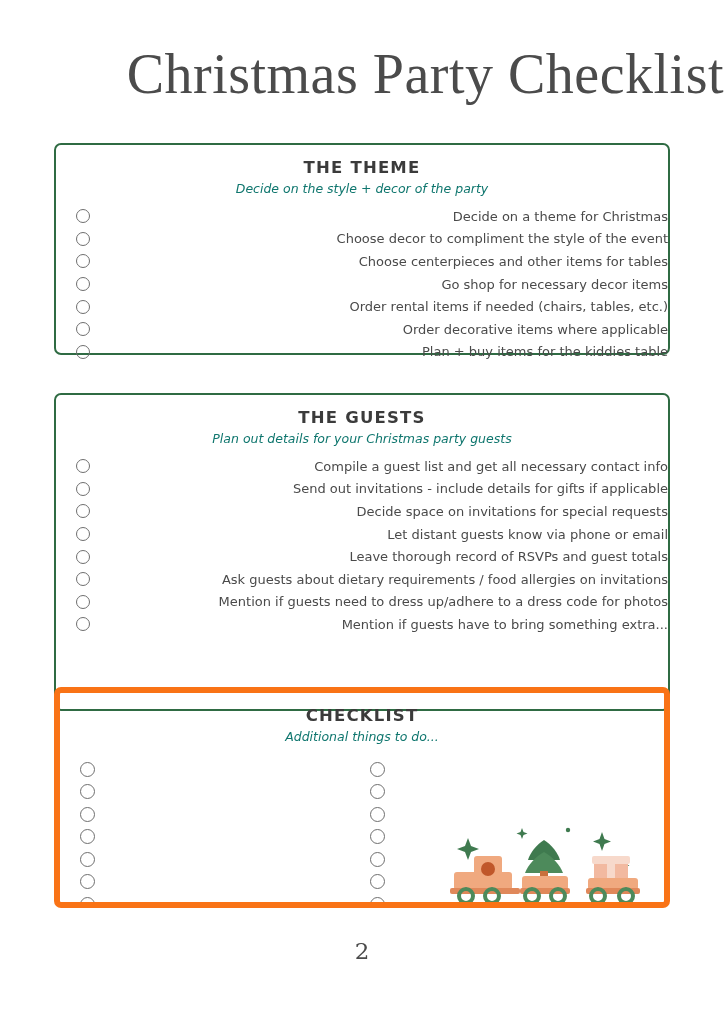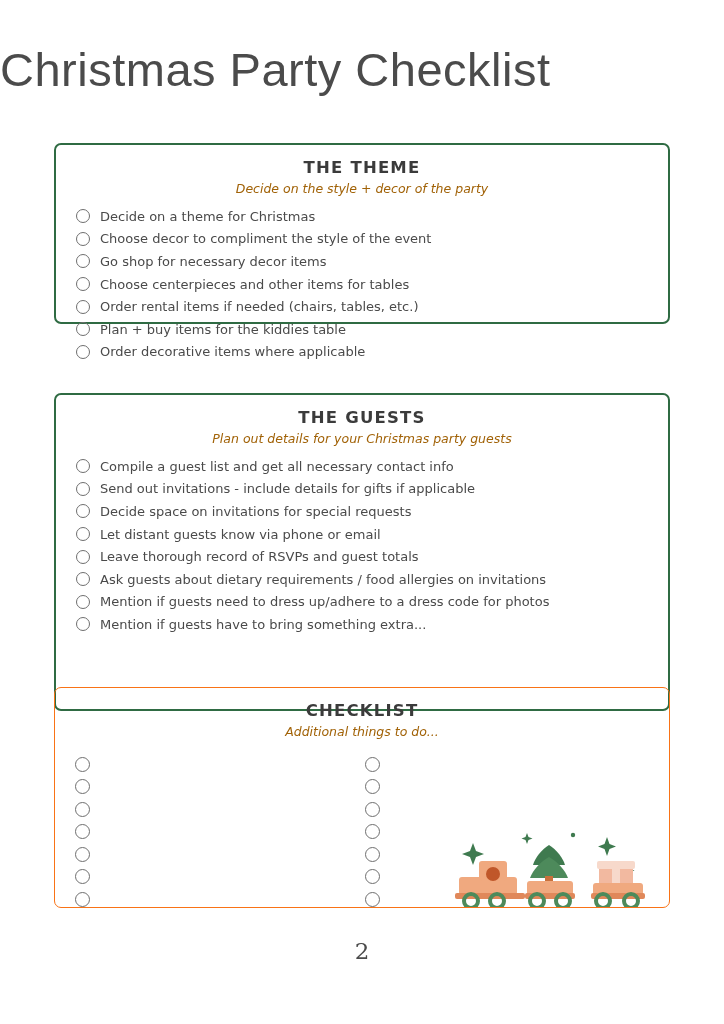--- a/index.html
+++ b/index.html
@@ -15,81 +15,82 @@
     position: relative;
     overflow: hidden;
   }
   .page {
     width: 724px;
     height: 1024px;
     position: relative;
     box-sizing: border-box;
   }
   .page-title {
-    text-align: left;
-    font-family: Liberation Sans, sans-serif;
-    font-size: 47px;
+    text-align: right;
+    font-family: Liberation Serif, serif;
+    font-size: 56px;
     font-weight: 400;
     color: #4b4b4b;
     letter-spacing: 0.5px;
     margin: 0;
     padding-top: 44px;
     line-height: 1.1;
   }
 
   .section {
     position: absolute;
     left: 54px;
     width: 616px;
     box-sizing: border-box;
     border-radius: 7px;
   }
   .section.theme {
     top: 143px;
-    height: 181px;
+    height: 212px;
     border: 2px solid #2f6b43;
   }
   .section.guests {
     top: 393px;
     height: 318px;
     border: 2px solid #2f6b43;
   }
   .section.checklist {
     top: 687px;
     height: 221px;
-    border: 1px solid #f97316;
+    border: 6px solid #f97316;
     overflow: hidden;
   }
 
   .sec-title {
     text-align: center;
     font-family: "DejaVu Sans", sans-serif;
     font-weight: bold;
     font-size: 16.5px;
     letter-spacing: 1.2px;
     color: #3b3b3b;
     margin-top: 13px;
   }
   .sec-sub {
     text-align: center;
     font-family: "DejaVu Sans", sans-serif;
     font-style: italic;
     font-size: 12.5px;
-    color: #a16207;
+    color: #0f766e;
     margin-top: 4px;
   }
 
   .items {
     margin-top: 9px;
     padding-left: 20px;
   }
   .item {
     display: flex;
     align-items: center;
     height: 22.6px;
+    justify-content: space-between;
   }
   .checkbox {
     width: 14px;
     height: 14px;
     border-radius: 50%;
     border: 1.4px solid #6f6f6f;
     box-sizing: border-box;
     flex: 0 0 auto;
   }
   .item-label {
@@ -151,37 +152,37 @@
       <div class="item">
         <span class="checkbox"></span>
         <span class="item-label">Decide on a theme for Christmas</span>
       </div>
       <div class="item">
         <span class="checkbox"></span>
         <span class="item-label">Choose decor to compliment the style of the event</span>
       </div>
       <div class="item">
         <span class="checkbox"></span>
+        <span class="item-label">Choose centerpieces and other items for tables</span>
+      </div>
+      <div class="item">
+        <span class="checkbox"></span>
         <span class="item-label">Go shop for necessary decor items</span>
       </div>
       <div class="item">
         <span class="checkbox"></span>
-        <span class="item-label">Choose centerpieces and other items for tables</span>
-      </div>
-      <div class="item">
-        <span class="checkbox"></span>
         <span class="item-label">Order rental items if needed (chairs, tables, etc.)</span>
       </div>
       <div class="item">
         <span class="checkbox"></span>
+        <span class="item-label">Order decorative items where applicable</span>
+      </div>
+      <div class="item">
+        <span class="checkbox"></span>
         <span class="item-label">Plan + buy items for the kiddies table</span>
-      </div>
-      <div class="item">
-        <span class="checkbox"></span>
-        <span class="item-label">Order decorative items where applicable</span>
       </div>
     </div>
   </div>
 
   <div class="section guests">
     <div class="sec-title">THE GUESTS</div>
     <div class="sec-sub">Plan out details for your Christmas party guests</div>
     <div class="items">
       <div class="item">
         <span class="checkbox"></span>

